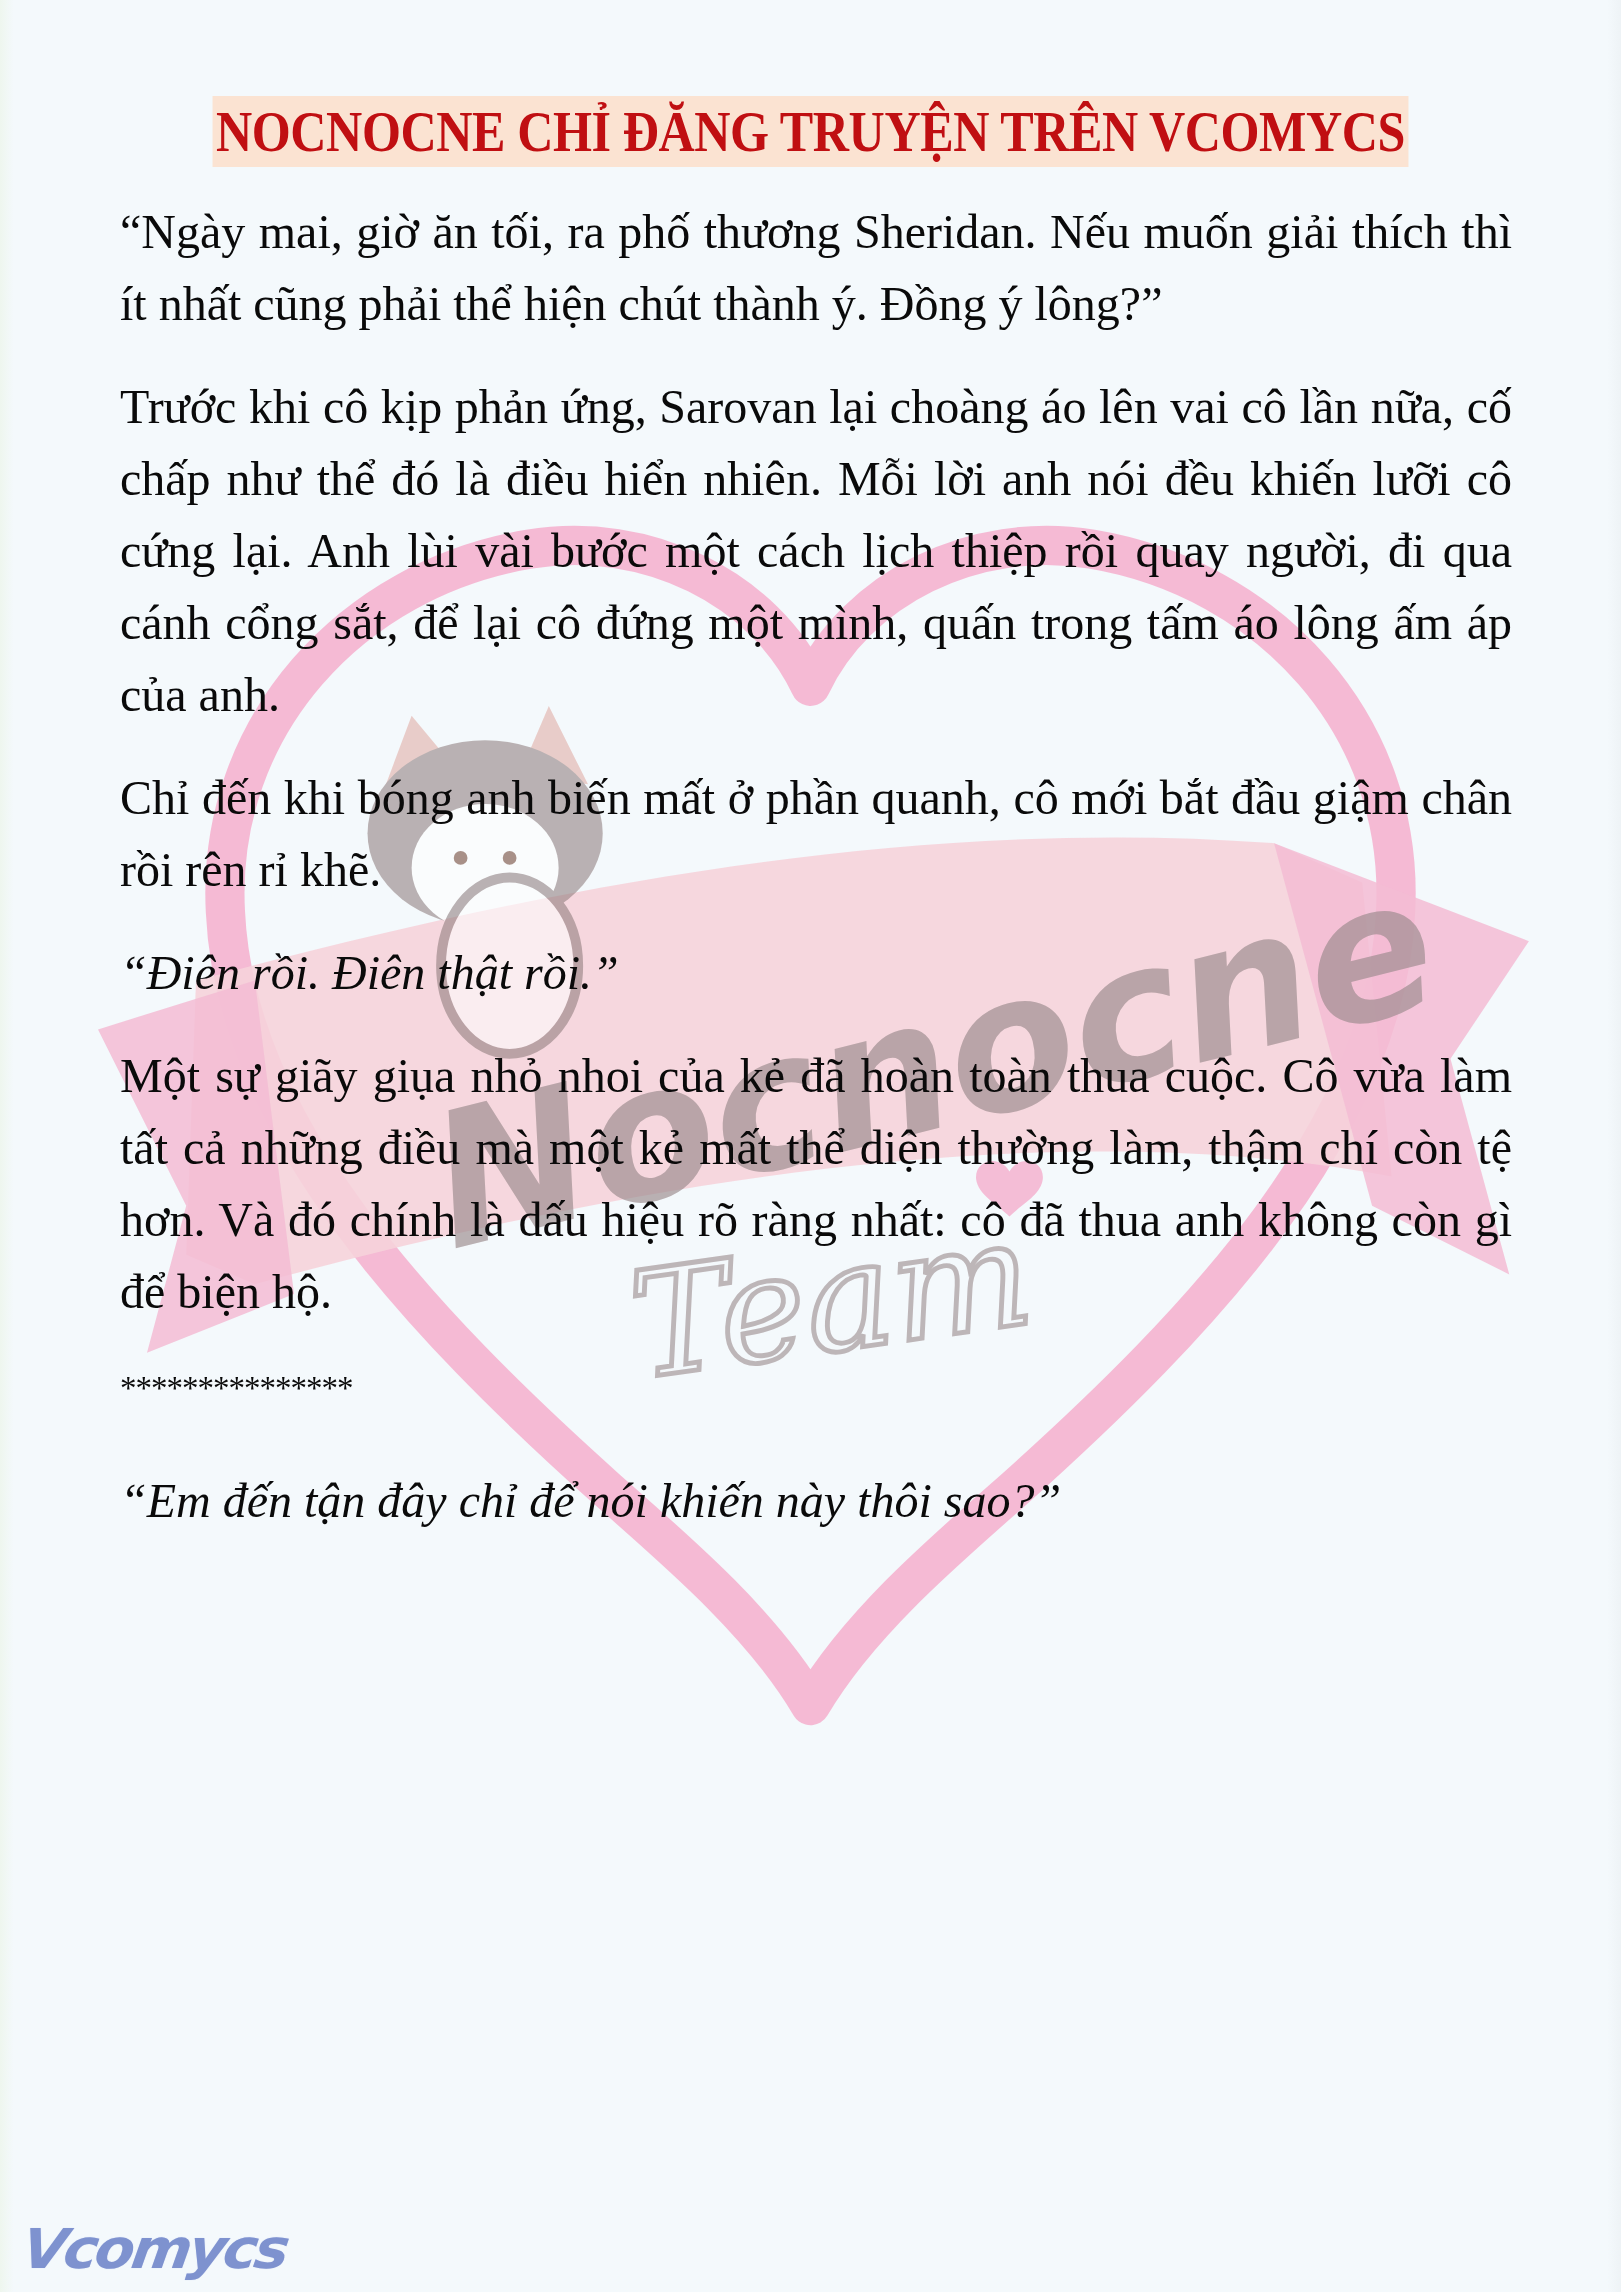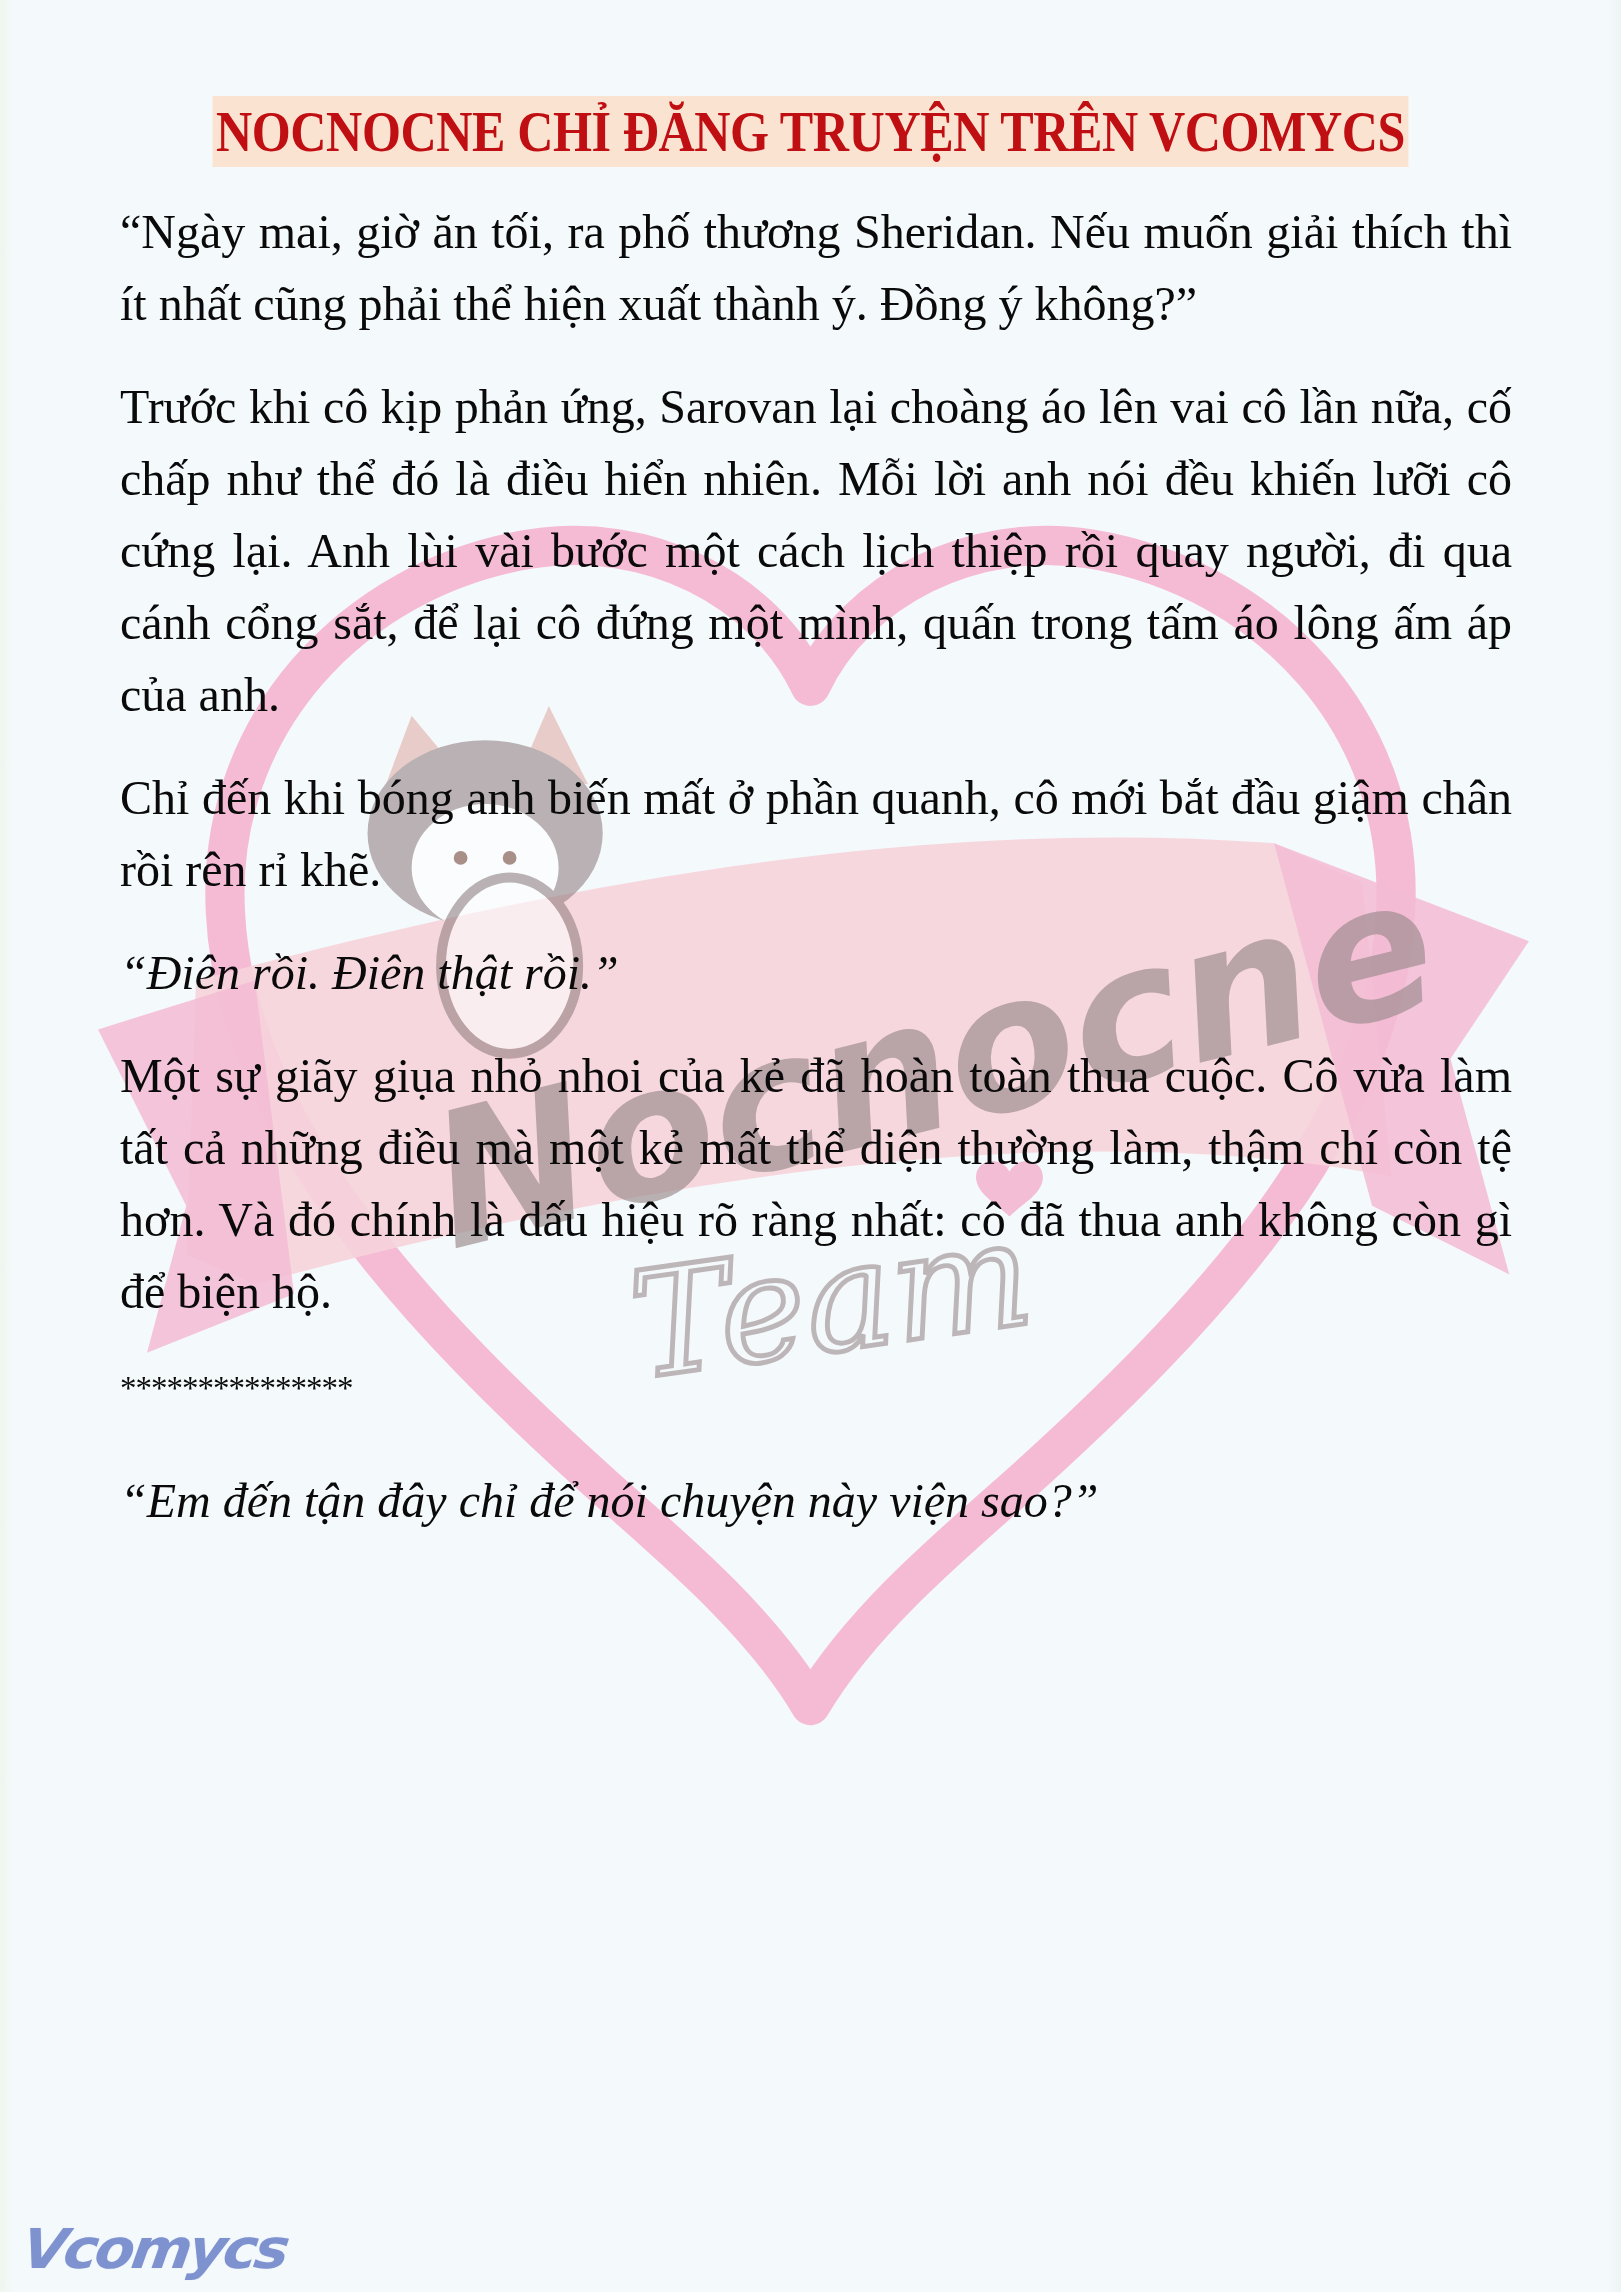--- a/index.html
+++ b/index.html
@@ -127,23 +127,23 @@
   <text x="640" y="1380" transform="rotate(-8 830 1300)" font-family="DejaVu Serif, serif" font-style="italic" font-size="150" fill="none" stroke="#9a8a8c" stroke-width="5" opacity="0.6">Team</text>
 
   <path d="M 1030 1195 c -10 -18 -36 -12 -34 8 c 2 16 22 26 34 38 c 12 -12 32 -22 34 -38 c 2 -20 -24 -26 -34 -8 z" fill="#f4b6d2" opacity="0.9"></path>
 </svg>
 
 <div class="title-wrap">
   <span class="title">NOCNOCNE CHỈ ĐĂNG TRUYỆN TRÊN VCOMYCS</span>
 </div>
 
 <div class="content">
-  <p>“Ngày mai, giờ ăn tối, ra phố thương Sheridan. Nếu muốn giải thích thì ít nhất cũng phải thể hiện xuất thành ý. Đồng ý không?”</p>
+  <p>“Ngày mai, giờ ăn tối, ra phố thương Sheridan. Nếu muốn giải thích thì ít nhất cũng phải thể hiện chút thành ý. Đồng ý lông?”</p>
   <p>Trước khi cô kịp phản ứng, Sarovan lại choàng áo lên vai cô lần nữa, cố chấp như thể đó là điều hiển nhiên. Mỗi lời anh nói đều khiến lưỡi cô cứng lại. Anh lùi vài bước một cách lịch thiệp rồi quay người, đi qua cánh cổng sắt, để lại cô đứng một mình, quấn trong tấm áo lông ấm áp của anh.</p>
   <p>Chỉ đến khi bóng anh biến mất ở phần quanh, cô mới bắt đầu giậm chân rồi rên rỉ khẽ.</p>
   <p class="dialogue">“Điên rồi. Điên thật rồi.”</p>
   <p>Một sự giãy giụa nhỏ nhoi của kẻ đã hoàn toàn thua cuộc. Cô vừa làm tất cả những điều mà một kẻ mất thể diện thường làm, thậm chí còn tệ hơn. Và đó chính là dấu hiệu rõ ràng nhất: cô đã thua anh không còn gì để biện hộ.</p>
   <p class="divider">***************</p>
-  <p class="dialogue">“Em đến tận đây chỉ để nói chuyện này viện sao?”</p>
+  <p class="dialogue">“Em đến tận đây chỉ để nói khiến này thôi sao?”</p>
 </div>
 
 <div class="logo">Vcomycs</div>
 
 
 </body></html>

